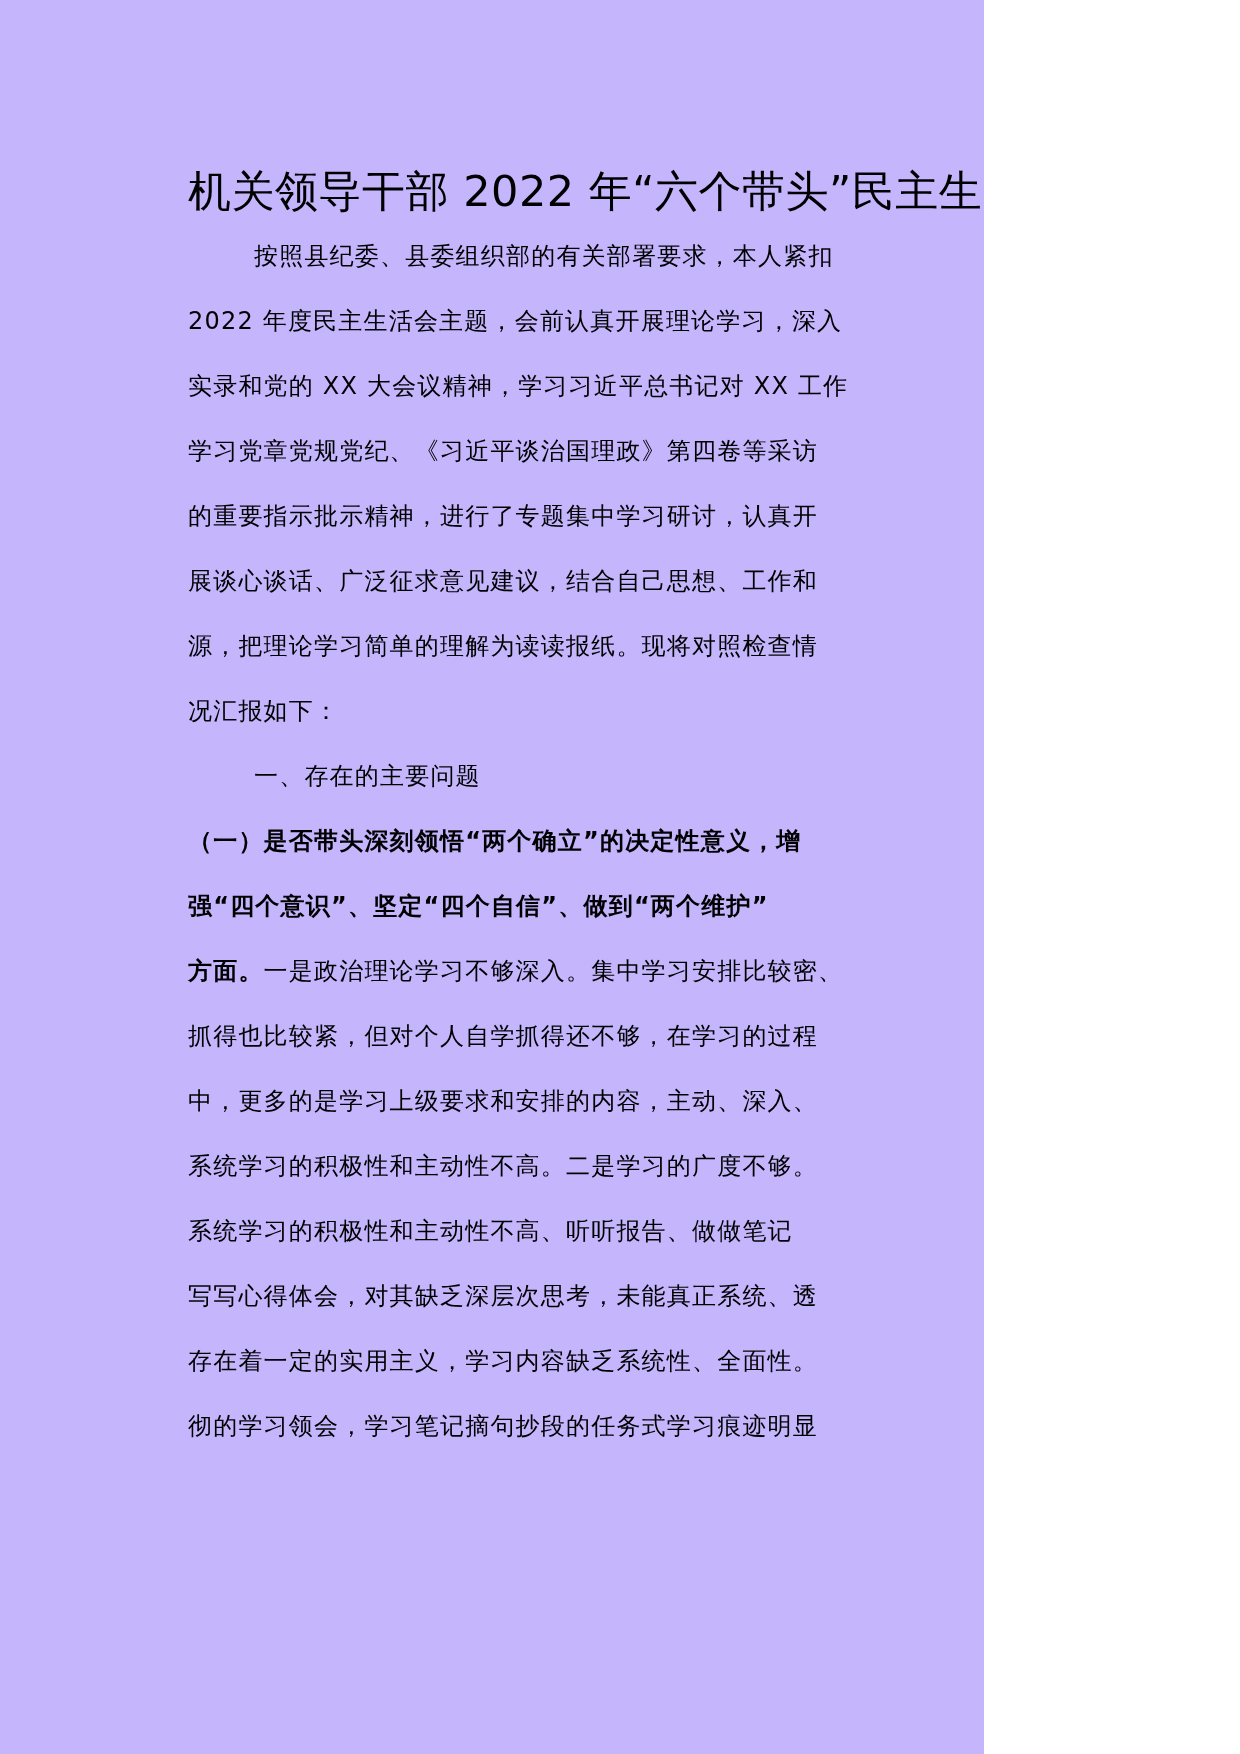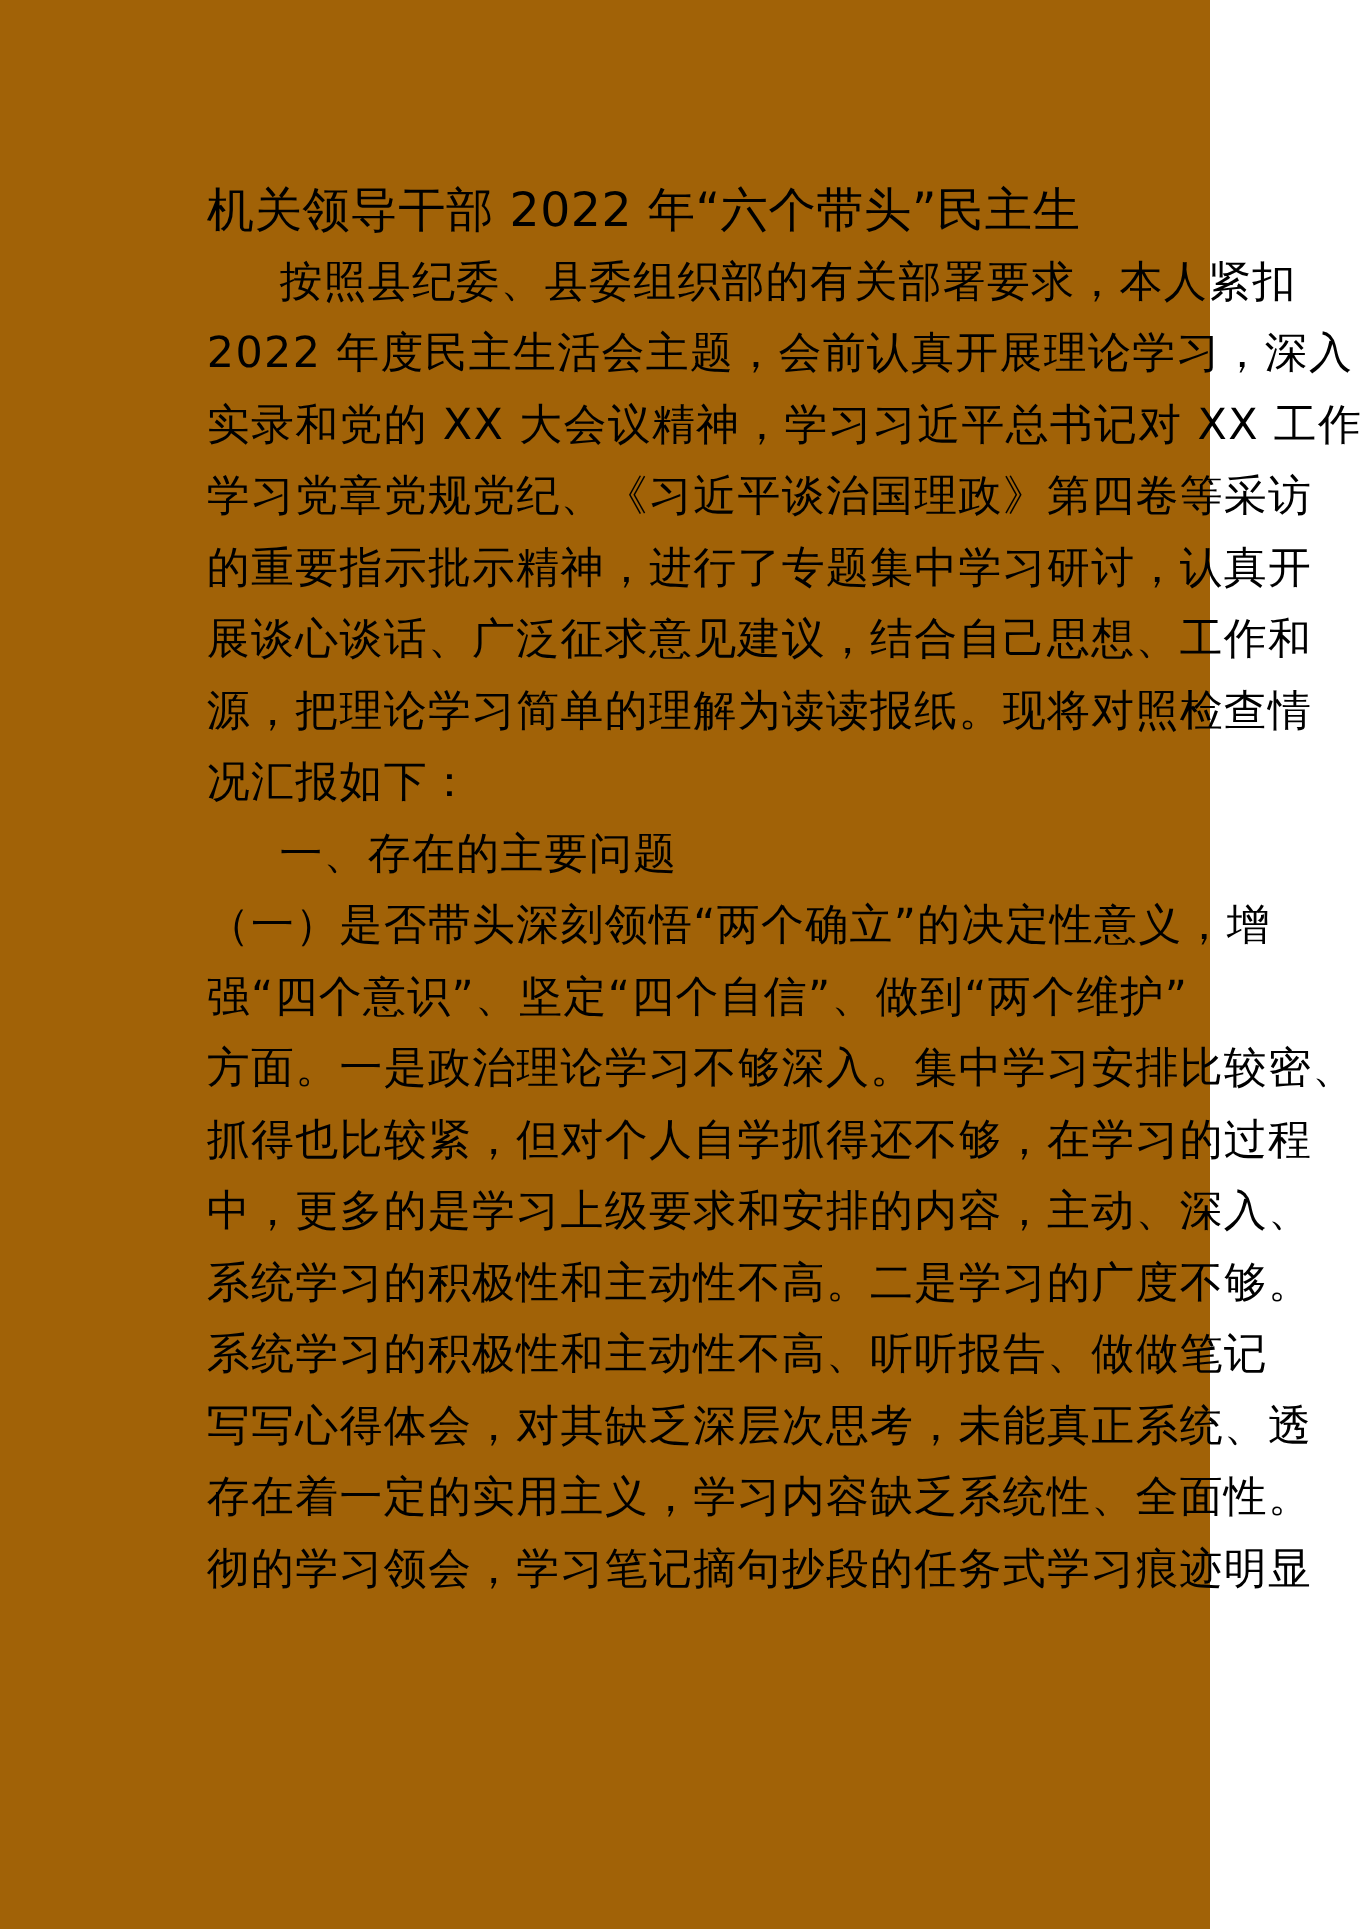--- a/index.html
+++ b/index.html
@@ -12,50 +12,50 @@
       height: 1754px;
       position: relative;
       overflow: hidden;
       font-family: "DejaVu Sans", "Liberation Sans", sans-serif;
       color: #000000;
     }
     .page {
       position: absolute;
       left: 0;
       top: 0;
-      width: 1100px;
+      width: 984px;
       height: 1754px;
-      background: #a16207;
+      background: #c4b5fd;
     }
     .content {
       position: absolute;
       left: 188px;
       top: 158px;
       width: 870px;
     }
     .title {
       font-size: 43px;
       line-height: 66px;
       font-weight: normal;
       margin: 0;
       letter-spacing: 0.5px;
       word-break: break-all;
     }
     .line {
-      font-size: 39px;
+      font-size: 24px;
       line-height: 65px;
       height: 65px;
       white-space: nowrap;
       letter-spacing: 1.2px;
     }
     .indent {
       padding-left: 66px;
     }
     .bold {
-      font-weight: normal;
+      font-weight: bold;
     }
   </style>
 </head>
 <body>
 
 <div class="page">
   <div class="content">
 
     <h1 class="title">
       <div>机关领导干部 2022 年“六个带头”民主生</div>

